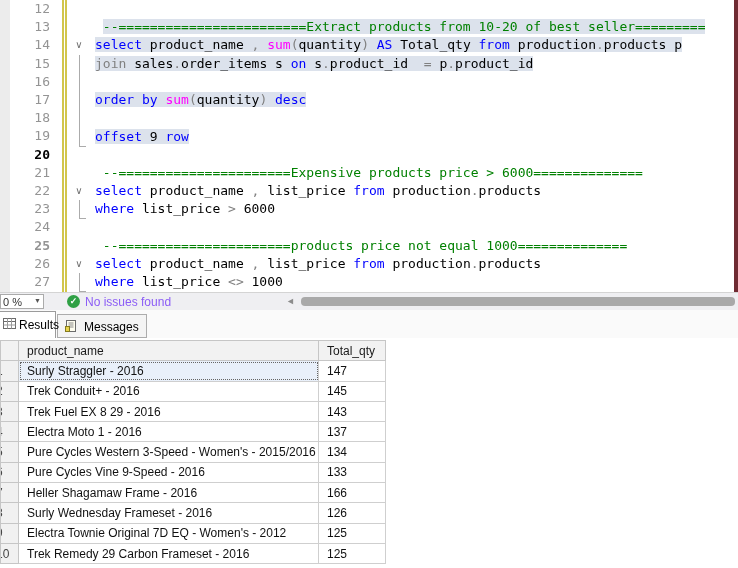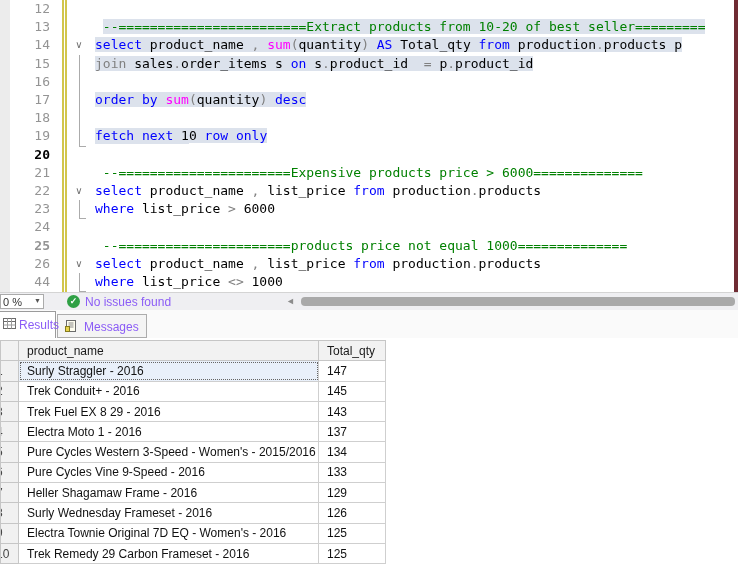--- a/index.html
+++ b/index.html
@@ -32,21 +32,21 @@
               border:1px solid #ababab;box-sizing:border-box;font-size:11px;color:#333;}
   #zoom-combo .zval{position:absolute;left:2px;top:1px;}
   #zoom-combo .zarr{position:absolute;right:2px;top:2px;font-size:7px;color:#555;}
   #issues-check{position:absolute;left:67px;top:2px;width:13px;height:13px;border-radius:50%;
                 background:var(--green);color:#fff;font-size:9px;line-height:13px;text-align:center;font-weight:bold;}
   #issues-text{position:absolute;left:85px;top:2px;font-size:12px;color:#8b5cf6;}
   #hscroll-left{position:absolute;left:286px;top:3px;font-size:9px;color:#8c8c8c;line-height:11px;}
   #hscroll-thumb{position:absolute;left:301px;top:4px;width:434px;height:9px;background:#a9a9a9;border-radius:4px;}
   
   #tabstrip{position:absolute;left:0;top:310px;width:738px;height:28px;background:#fafafa;}
-  .tab{position:absolute;box-sizing:border-box;font-size:12px;color:#8b5cf6;}
+  .tab{position:absolute;box-sizing:border-box;font-size:12px;color:#000000;}
   #tab-results{left:0;top:1px;width:56px;height:27px;background:#fff;
                border:1px solid #9b9b9b;border-left:none;border-bottom:none;z-index:2;}
   #tab-messages{left:57px;top:4px;width:90px;height:24px;background:#f4f4f4;
                 border:1px solid #acacac;}
   .tab .ticon{position:absolute;left:3px;top:5px;}
   #tab-messages .ticon{left:6px;top:4px;}
   .tab .tlabel{position:absolute;left:19px;top:6px;}
   #tab-messages .tlabel{left:26px;top:5px;}
   
   #grid-pane{position:absolute;left:0;top:338px;width:738px;height:230px;background:#fff;}
@@ -74,21 +74,21 @@
       <div class="lnum" style="top: 91px;">17</div>
       <div class="lnum" style="top: 109.2px;">18</div>
       <div class="lnum" style="top: 127.4px;">19</div>
       <div class="lnum cur" style="top: 145.6px;">20</div>
       <div class="lnum" style="top: 163.8px;">21</div>
       <div class="lnum" style="top: 182px;">22</div>
       <div class="lnum" style="top: 200.2px;">23</div>
       <div class="lnum" style="top: 218.4px;">24</div>
       <div class="lnum" style="top: 236.6px; font-weight: bold;">25</div>
       <div class="lnum" style="top: 254.8px;">26</div>
-      <div class="lnum" style="top: 273px;">44</div>
+      <div class="lnum" style="top: 273px;">27</div>
     </div>
   <div class="change-bar" style="left:62px"></div>
   <div class="change-bar" style="left:65px"></div>
   <div id="outline-col">
       <div class="fold-arrow" style="top: 38.4px;">∨</div>
       <div class="fold-vline" style="top: 54.6px; height: 91px;"></div>
       <div class="fold-tick" style="top: 145.6px;"></div>
       <div class="fold-arrow" style="top: 184px;">∨</div>
       <div class="fold-vline" style="top: 200.2px; height: 18.2px;"></div>
       <div class="fold-tick" style="top: 218.4px;"></div>
@@ -96,21 +96,20 @@
       <div class="fold-vline" style="top: 273px; height: 18.2px;"></div>
       <div class="fold-tick" style="top: 291.2px;"></div>
     </div>
   <div id="code-lines">
       <div class="cline" style="top: 0px;"><span class="fill"></span></div>
       <div class="cline" style="top: 18.2px;"> <span class="fill sel"><span class="tk-c">--========================Extract products from 10-20 of best seller=========</span></span></div>
       <div class="cline" style="top: 36.4px;"><span class="fill sel"><span class="tk-k">select</span><span class="tk-i"> product_name </span><span class="tk-o">,</span><span class="tk-i"> </span><span class="tk-f">sum</span><span class="tk-o">(</span><span class="tk-i">quantity</span><span class="tk-o">)</span><span class="tk-k"> AS</span><span class="tk-i"> Total_qty </span><span class="tk-k">from</span><span class="tk-i"> production</span><span class="tk-o">.</span><span class="tk-i">products p</span></span></div>
       <div class="cline" style="top: 54.6px;"><span class="fill sel"><span class="tk-o">join</span><span class="tk-i"> sales</span><span class="tk-o">.</span><span class="tk-i">order_items s </span><span class="tk-k">on</span><span class="tk-i"> s</span><span class="tk-o">.</span><span class="tk-i">product_id  </span><span class="tk-o">=</span><span class="tk-i"> p</span><span class="tk-o">.</span><span class="tk-i">product_id</span></span></div>
       <div class="cline" style="top: 91px; text-align: right;"><span class="fill sel"><span class="tk-k">order by</span><span class="tk-i"> </span><span class="tk-f">sum</span><span class="tk-o">(</span><span class="tk-i">quantity</span><span class="tk-o">)</span><span class="tk-k"> desc</span></span></div>
       <div class="cline" style="top: 109.2px; margin-top: 19px;"><span class="fill sel"><span class="tk-k">offset</span><span class="tk-i"> 9 </span><span class="tk-k">row</span></span></div>
-      <div class="cline" style="top: 127.4px;"><span class="fill sel"><span class="tk-k">fetch next</span><span class="tk-i"> 10 </span><span class="tk-k">row only</span></span></div>
       <div class="cline" style="top: 145.6px;"><span class="fill"></span></div>
       <div class="cline" style="top: 163.8px;"> <span class="fill"><span class="tk-c">--======================Expensive products price &gt; 6000==============</span></span></div>
       <div class="cline" style="top: 182px;"><span class="fill"><span class="tk-k">select</span><span class="tk-i"> product_name </span><span class="tk-o">,</span><span class="tk-i"> list_price </span><span class="tk-k">from</span><span class="tk-i"> production</span><span class="tk-o">.</span><span class="tk-i">products</span></span></div>
       <div class="cline" style="top: 200.2px;"><span class="fill"><span class="tk-k">where</span><span class="tk-i"> list_price </span><span class="tk-o">&gt;</span><span class="tk-i"> 6000</span></span></div>
       <div class="cline" style="top: 218.4px;"><span class="fill"></span></div>
       <div class="cline" style="top: 236.6px;"> <span class="fill"><span class="tk-c">--======================products price not equal 1000==============</span></span></div>
       <div class="cline" style="top: 254.8px;"><span class="fill"><span class="tk-k">select</span><span class="tk-i"> product_name </span><span class="tk-o">,</span><span class="tk-i"> list_price </span><span class="tk-k">from</span><span class="tk-i"> production</span><span class="tk-o">.</span><span class="tk-i">products</span></span></div>
       <div class="cline" style="top: 273px;"><span class="fill"><span class="tk-k">where</span><span class="tk-i"> list_price </span><span class="tk-o">&lt;&gt;</span><span class="tk-i"> 1000</span></span></div>
     </div>
   <div id="minimap-bar"></div>
@@ -195,30 +194,30 @@
           <td>134</td>
         </tr>
         <tr>
           <td class="rowhead"><span>6</span></td>
           <td>Pure Cycles Vine 9-Speed - 2016</td>
           <td>133</td>
         </tr>
         <tr>
           <td class="rowhead"><span>7</span></td>
           <td>Heller Shagamaw Frame - 2016</td>
-          <td>129</td>
+          <td>166</td>
         </tr>
         <tr>
           <td class="rowhead"><span>8</span></td>
           <td>Surly Wednesday Frameset - 2016</td>
           <td>126</td>
         </tr>
         <tr>
           <td class="rowhead"><span>9</span></td>
-          <td>Electra Townie Original 7D EQ - Women's - 2016</td>
+          <td>Electra Townie Original 7D EQ - Women's - 2012</td>
           <td>125</td>
         </tr>
         <tr>
           <td class="rowhead"><span>10</span></td>
           <td>Trek Remedy 29 Carbon Frameset - 2016</td>
           <td>125</td>
         </tr>
       </tbody>
   </table>
 </div>

